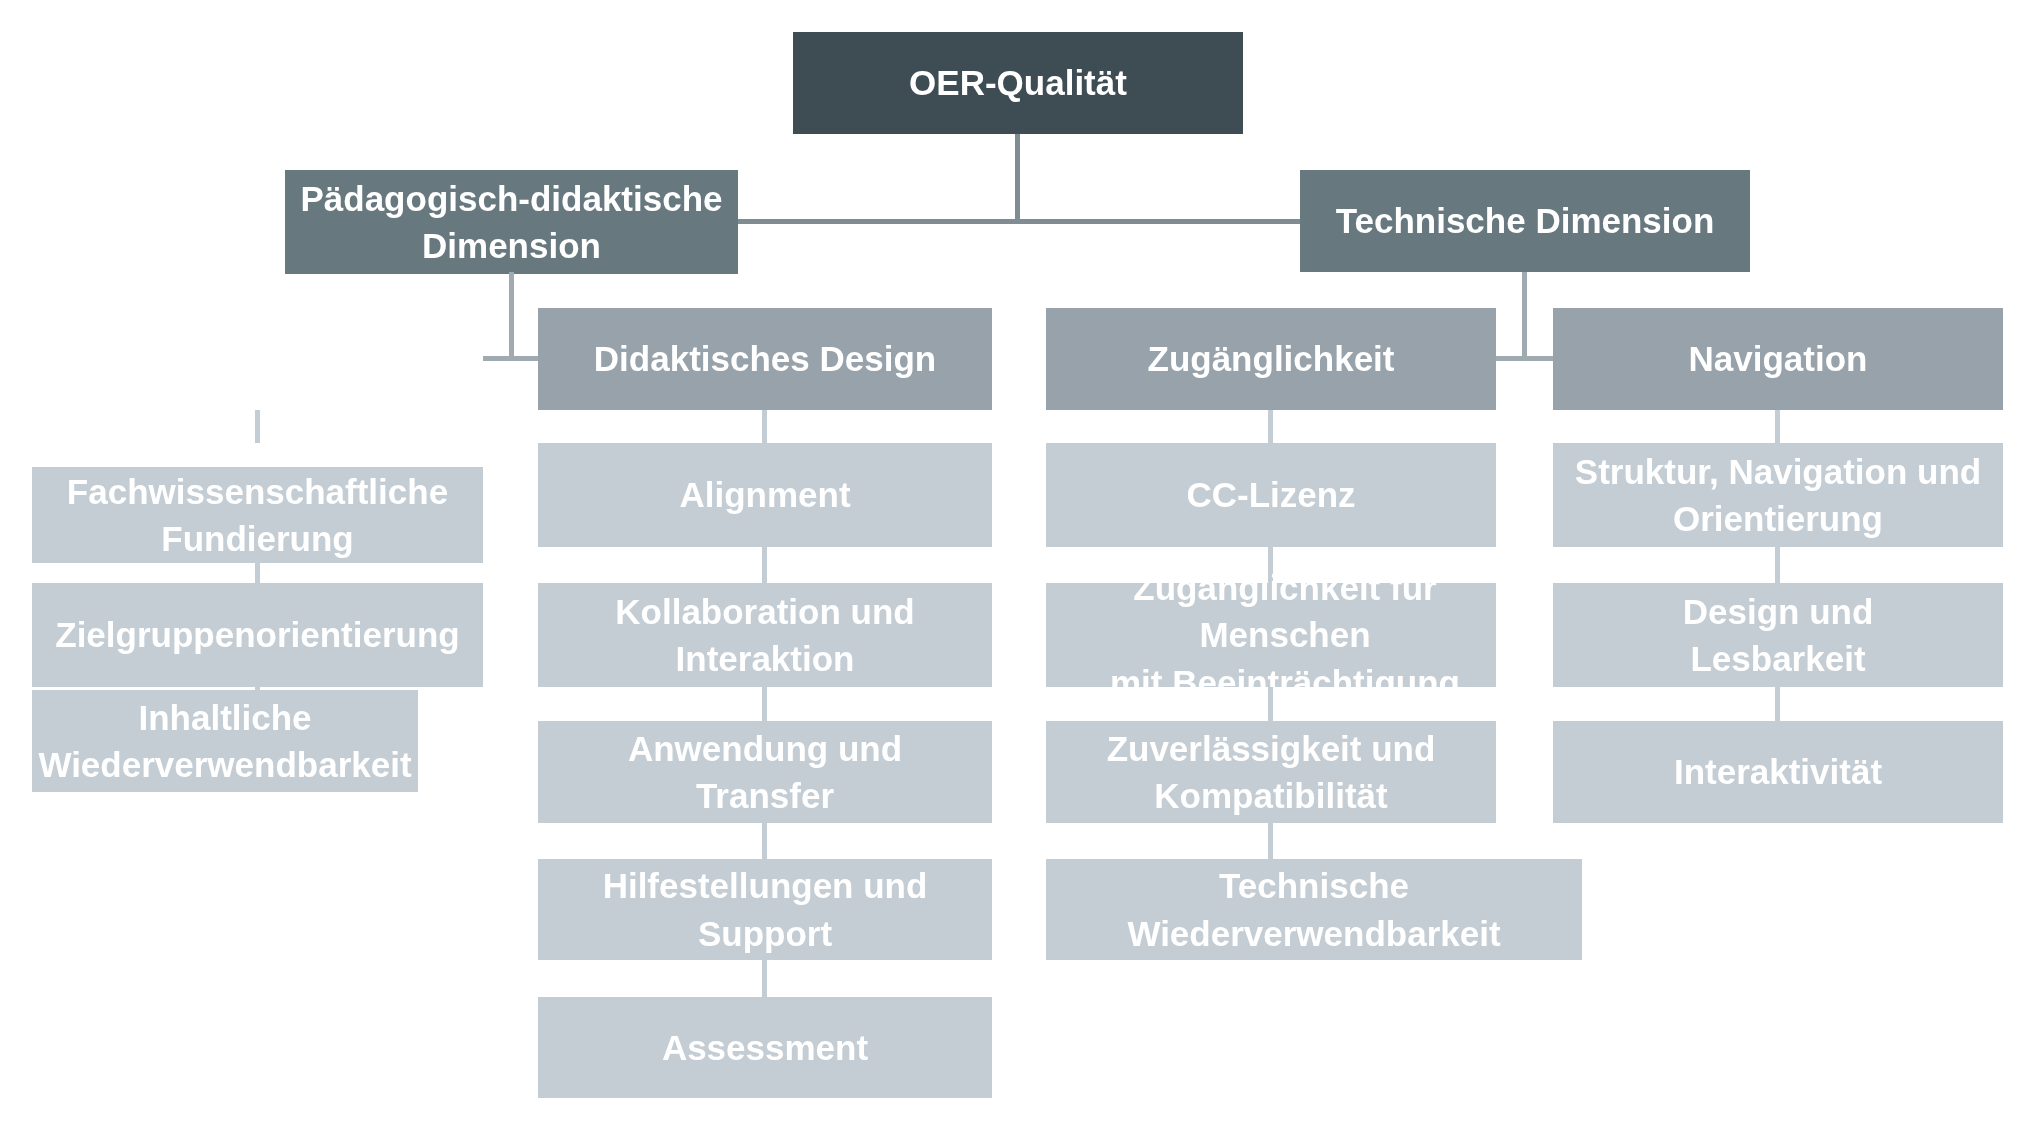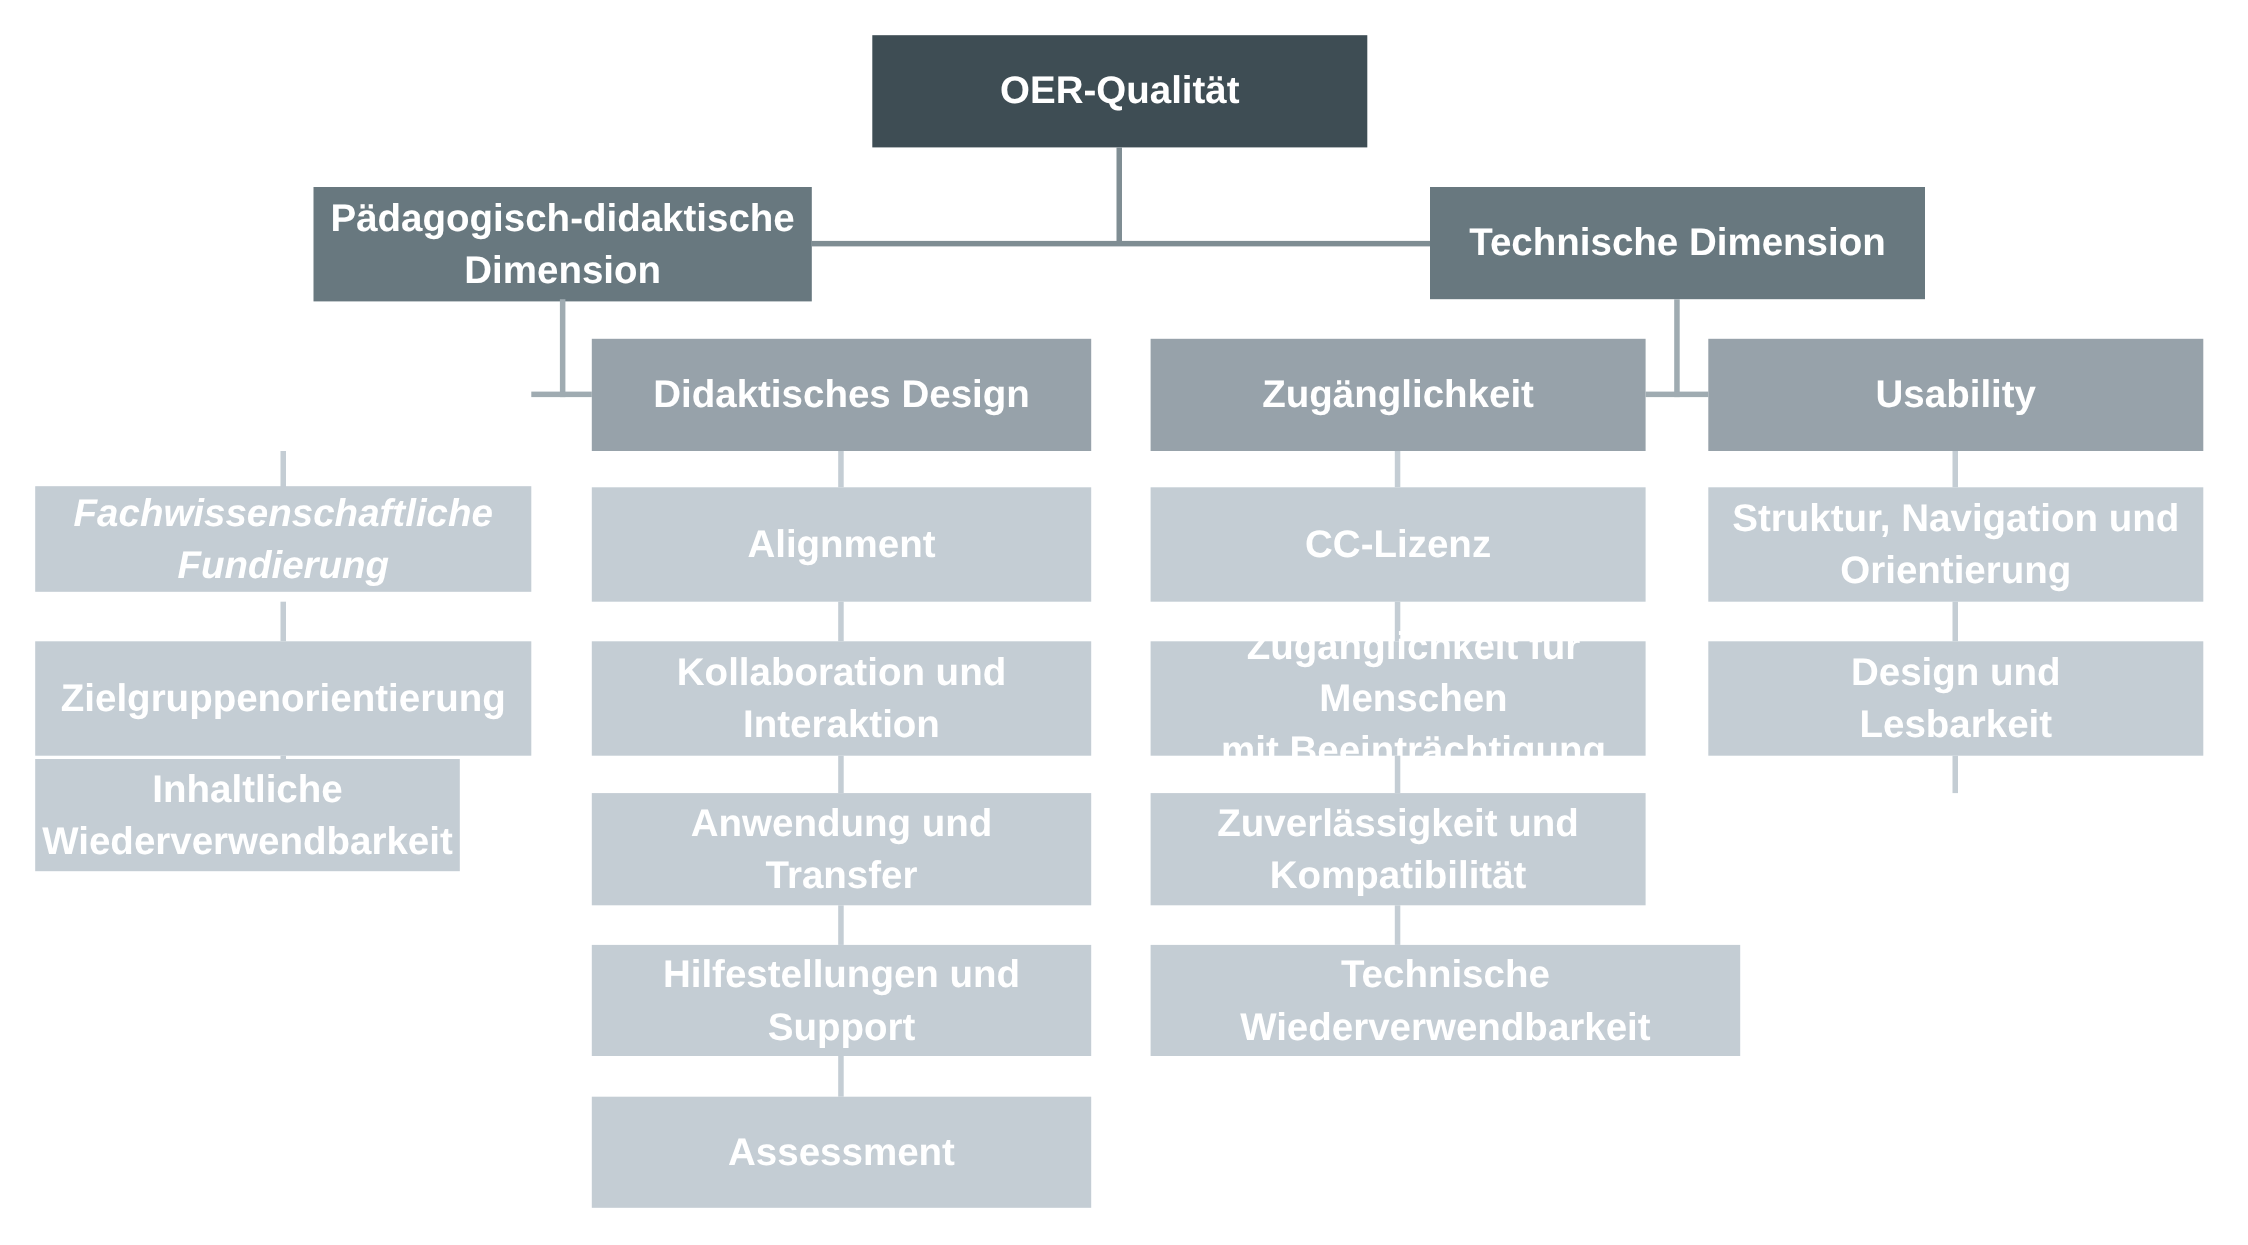--- a/index.html
+++ b/index.html
@@ -52,24 +52,24 @@
 Dimension</div>
   <div class="box lv2" style="left:1300px; top:170px; width:450px; height:102px;">Technische Dimension</div>
 
   <div class="conn conn-med" style="left:509px; top:272px; width:5px; height:89px;"></div>
   <div class="conn conn-med" style="left:483px; top:356px; width:55px; height:5px;"></div>
   <div class="conn conn-med" style="left:1522px; top:272px; width:5px; height:89px;"></div>
   <div class="conn conn-med" style="left:1496px; top:356px; width:57px; height:5px;"></div>
 
   <div class="box lv3" style="left:538px; top:308px; width:454px; height:102px;">Didaktisches Design</div>
   <div class="box lv3" style="left:1046px; top:308px; width:450px; height:102px;">Zugänglichkeit</div>
-  <div class="box lv3" style="left:1553px; top:308px; width:450px; height:102px;">Usability</div>
+  <div class="box lv3" style="left:1553px; top:308px; width:450px; height:102px;">Navigation</div>
 
   <div class="conn conn-light" style="left:255px; top:410px; width:5px; height:33px;"></div>
-  <div class="box item" style="left:32px; top:442px; width:451px; height:96px;font-style:italic;">Fachwissenschaftliche
+  <div class="box item" style="left:32px; top:467px; width:451px; height:96px;">Fachwissenschaftliche
 Fundierung</div>
   <div class="conn conn-light" style="left:255px; top:547px; width:5px; height:36px;"></div>
   <div class="box item" style="left:32px; top:583px; width:451px; height:104px;">Zielgruppenorientierung</div>
   <div class="conn conn-light" style="left:255px; top:687px; width:5px; height:34px;"></div>
   <div class="box item" style="left:32px; top:690px; width:386px; height:102px;">Inhaltliche
 Wiederverwendbarkeit</div>
 
   <div class="conn conn-light" style="left:762px; top:410px; width:5px; height:33px;"></div>
   <div class="box item" style="left:538px; top:443px; width:454px; height:104px;">Alignment</div>
   <div class="conn conn-light" style="left:762px; top:547px; width:5px; height:36px;"></div>
@@ -96,14 +96,15 @@
   <div class="box item" style="left:1046px; top:859px; width:536px; height:101px;">Technische
 Wiederverwendbarkeit</div>
 
   <div class="conn conn-light" style="left:1775px; top:410px; width:5px; height:33px;"></div>
   <div class="box item" style="left:1553px; top:443px; width:450px; height:104px;">Struktur, Navigation und
 Orientierung</div>
   <div class="conn conn-light" style="left:1775px; top:547px; width:5px; height:36px;"></div>
   <div class="box item" style="left:1553px; top:583px; width:450px; height:104px;">Design und
 Lesbarkeit</div>
   <div class="conn conn-light" style="left:1775px; top:687px; width:5px; height:34px;"></div>
+  <div class="box item" style="left:1553px; top:721px; width:450px; height:102px;">Interaktivität</div>
 
 </div>
 
 </body></html>

